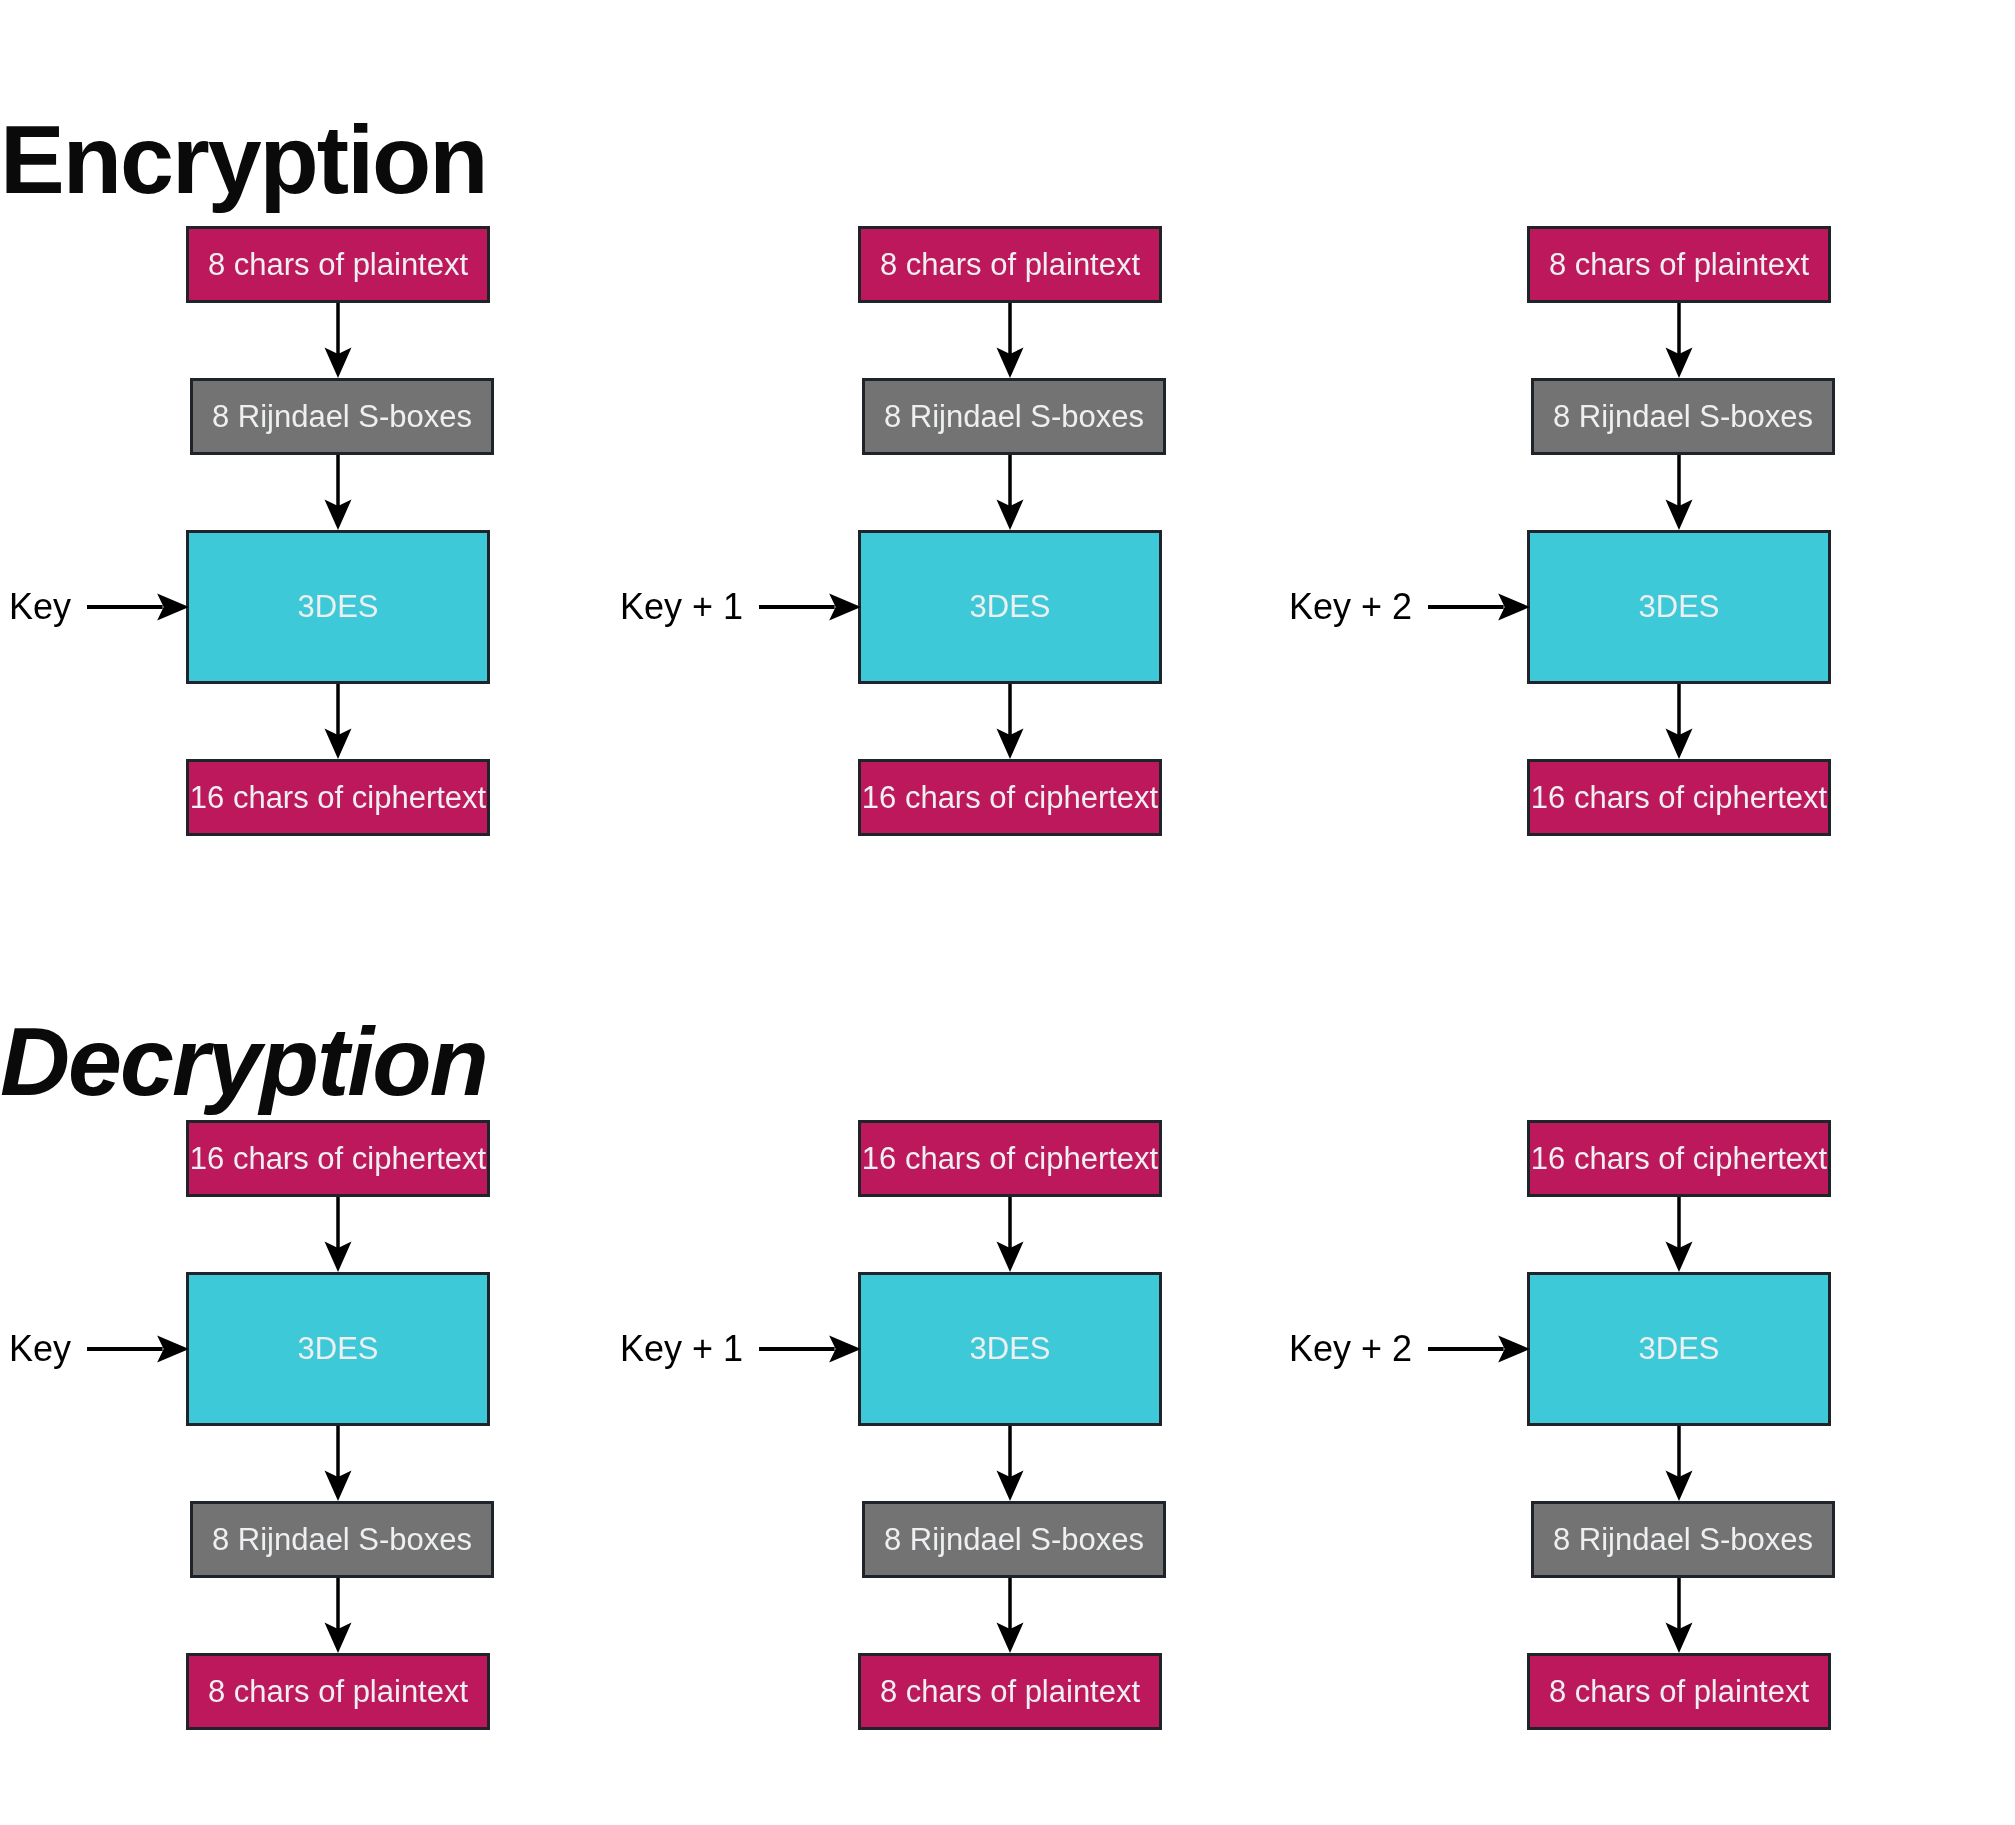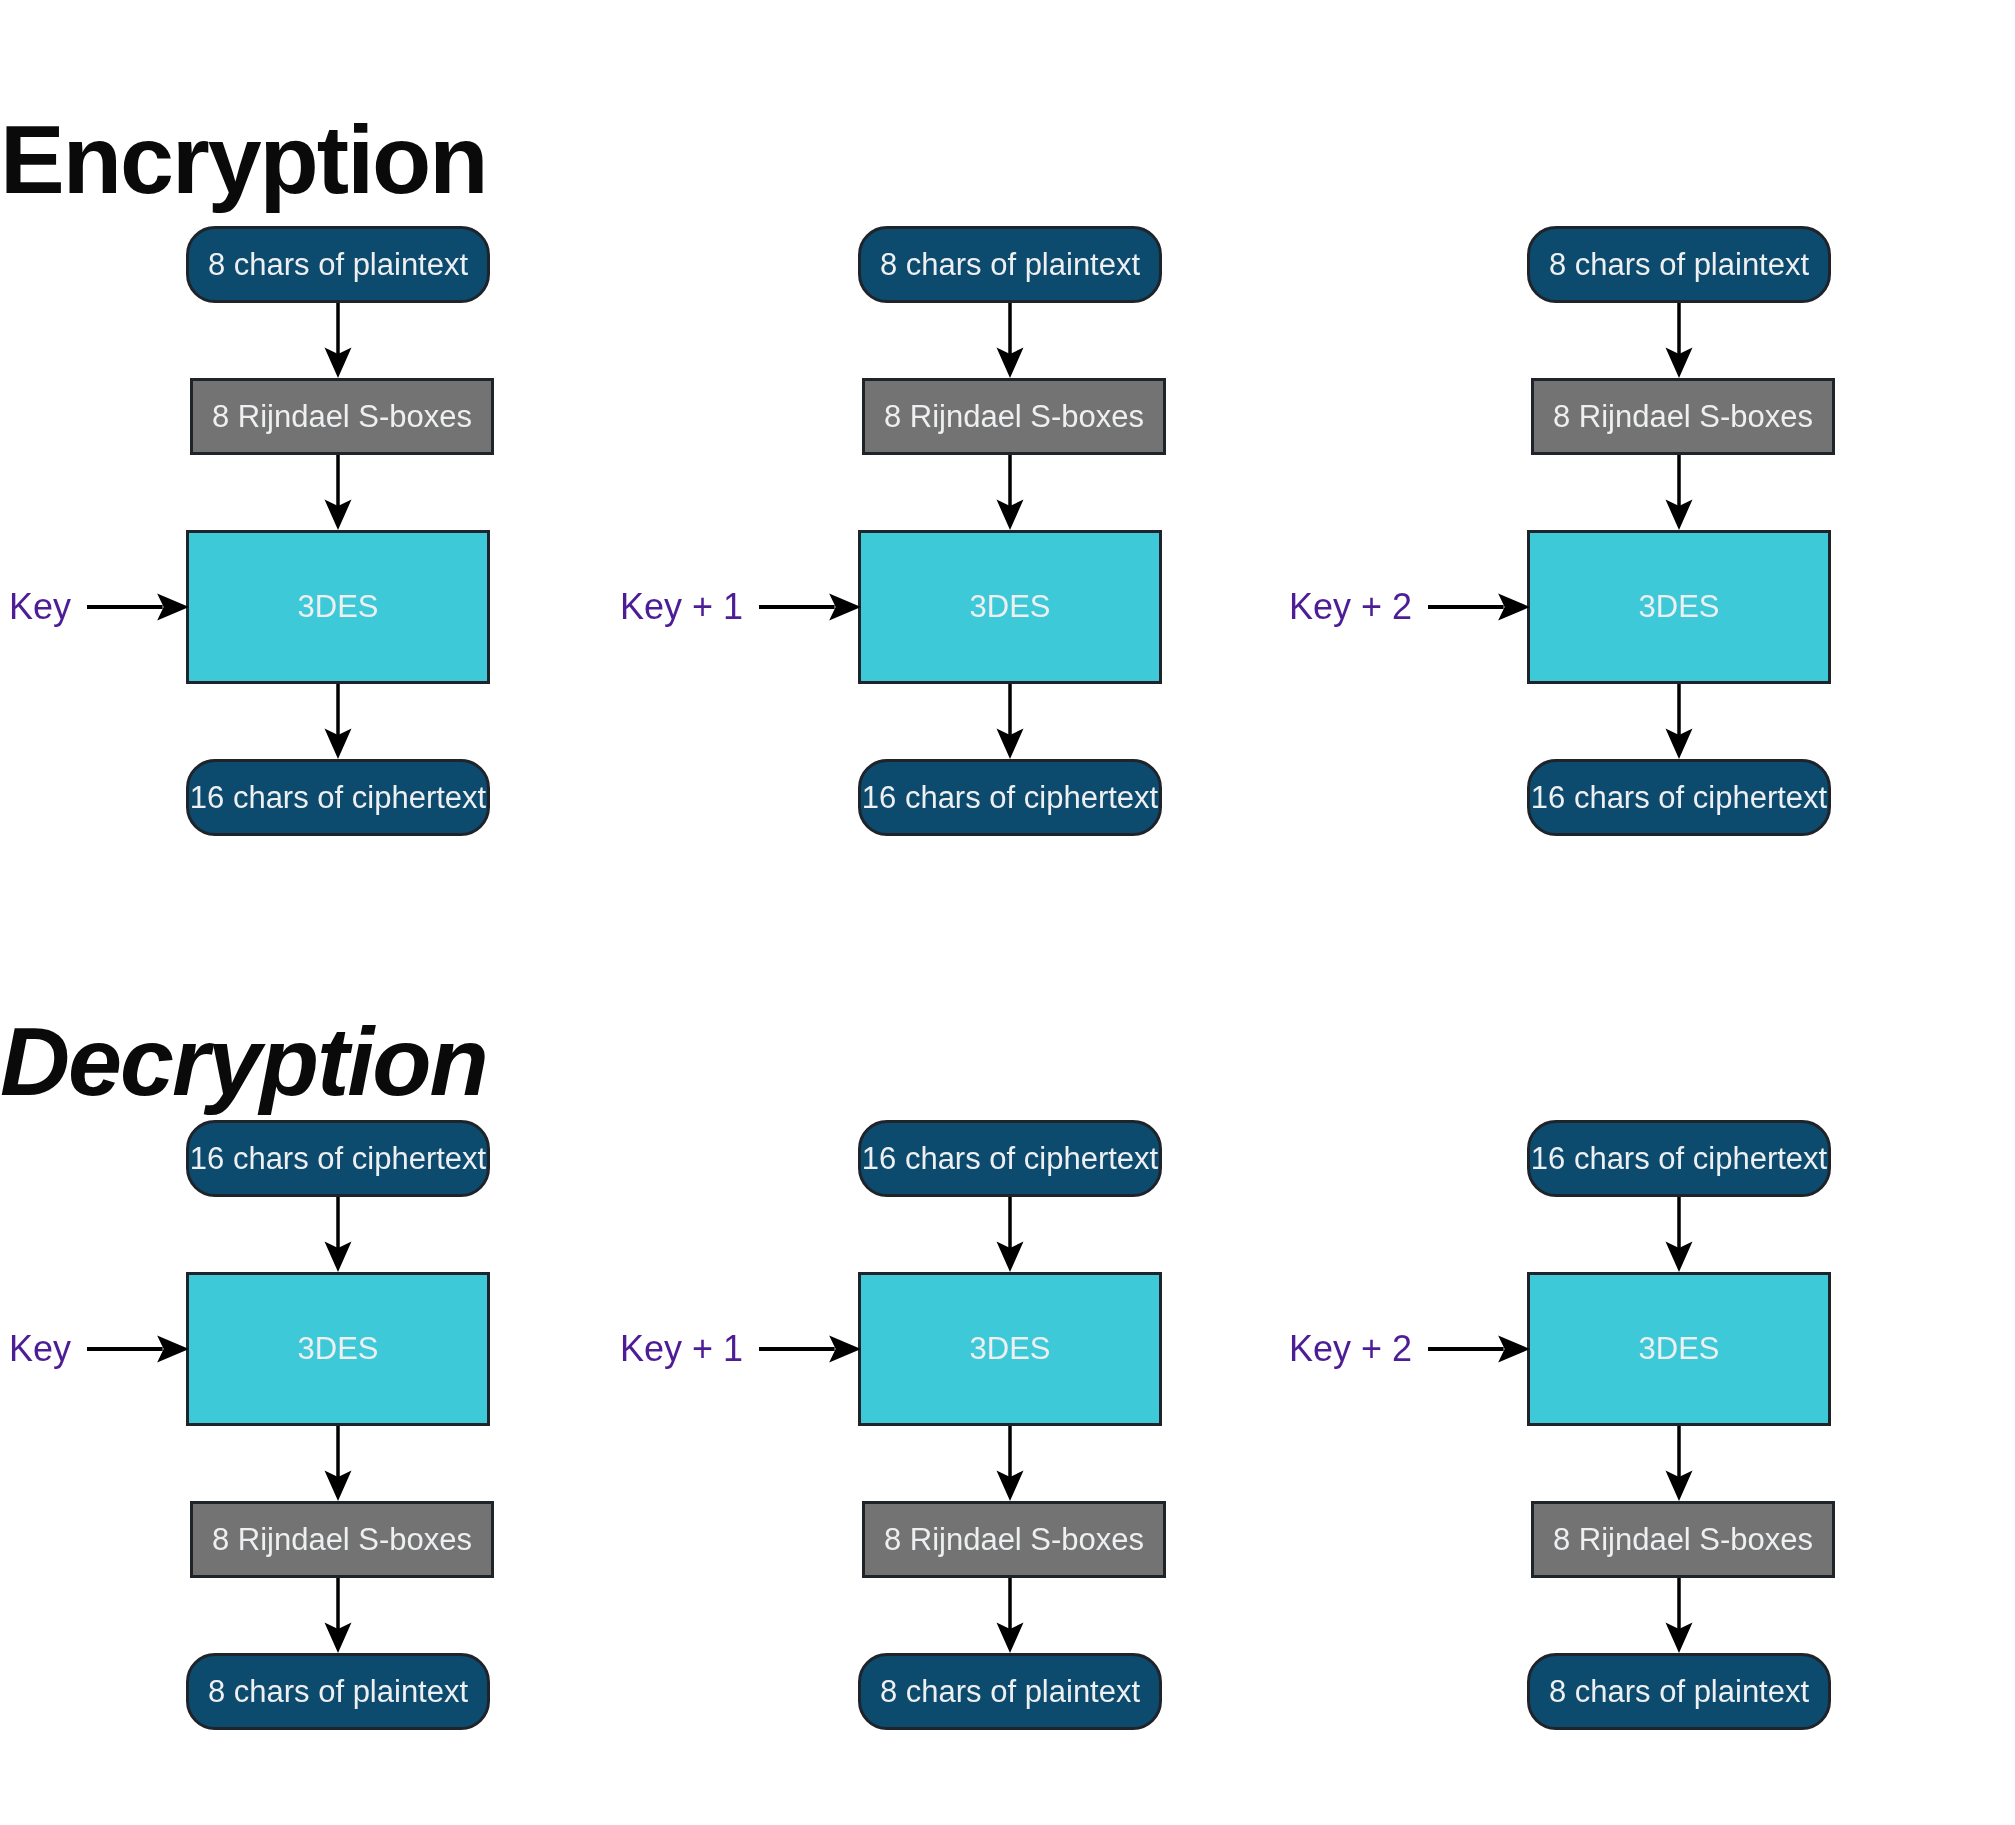--- a/index.html
+++ b/index.html
@@ -38,35 +38,35 @@
   .box {
     box-sizing: border-box;
     width: 304px; height: 77px;
     display: flex; align-items: center; justify-content: center;
     border: 3.5px solid #1f242b;
     color: #edeff1;
     font-size: 31px;
     text-align: center;
     flex: 0 0 auto;
   }
-  .box-dark { background: #0c4a6e; border-radius: 29px; }
+  .box-dark { background: #be185d; }
   .box-blue { background: #737373; margin-left: 8px; }
   .box-cyan { background: #3ec9d9; height: 154px; position: relative; }
 
   .varrow { display: block; width: 32px; height: 75px; flex: 0 0 auto; }
 
   .key-group {
     position: absolute; right: 100%; top: 50%;
     transform: translateY(-50%);
     display: flex; align-items: center;
     white-space: nowrap;
   }
   .key-label {
     font-size: 36px;
-    color: #4c1d95;
+    color: #000000;
     margin-right: 16px;
   }
   .harrow { display: block; width: 102px; height: 32px; flex: 0 0 auto; }
 </style>
 </head>
 <body>
 
 <h1 class="title" id="enc-title">Encryption</h1>
 
 <div class="flow" id="enc-flow">

